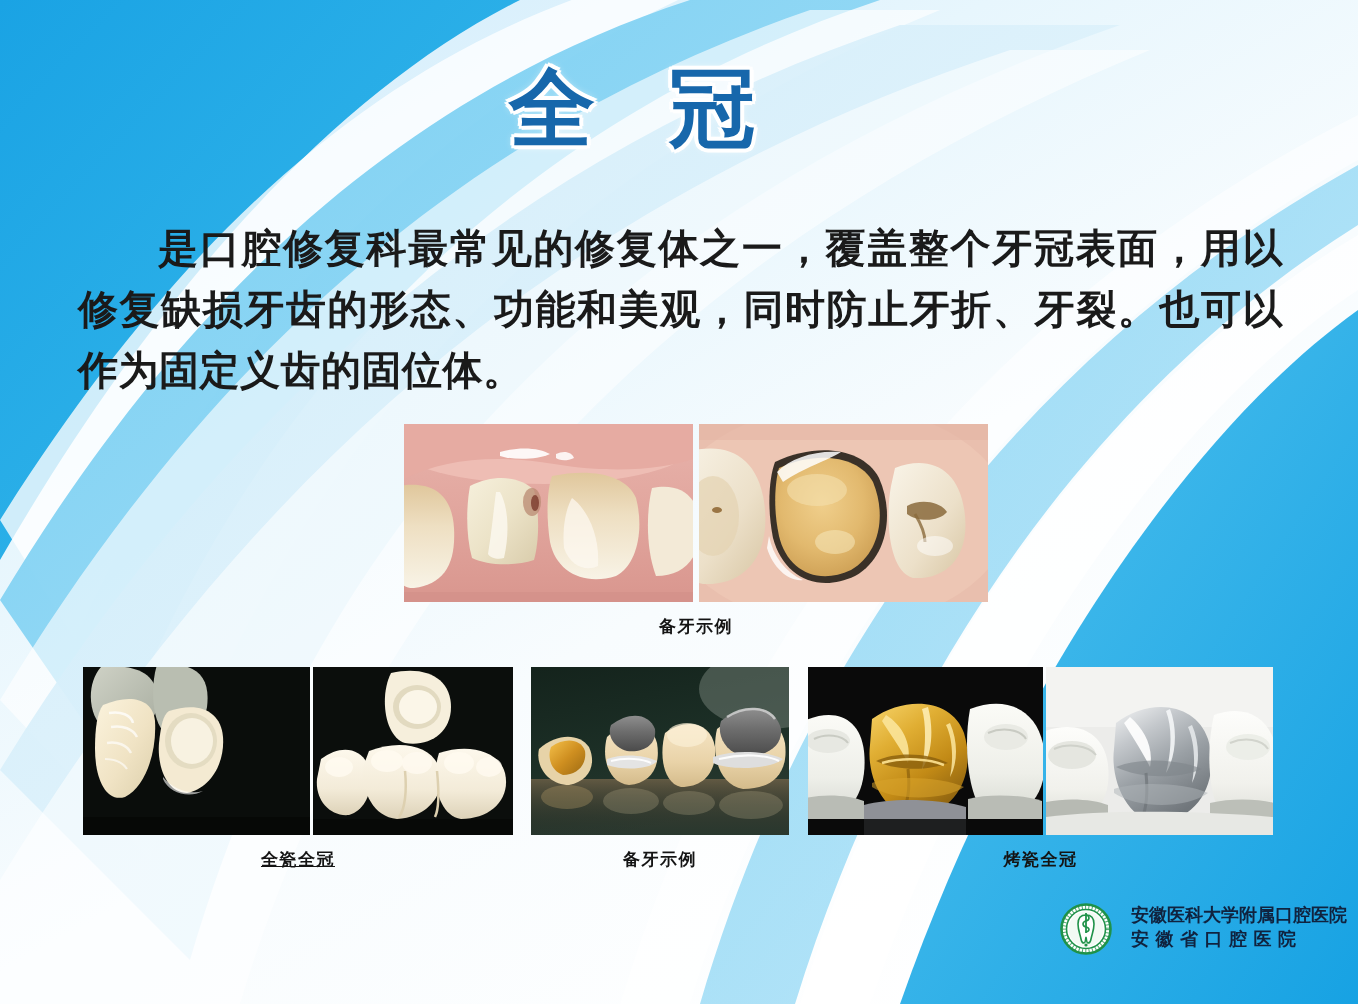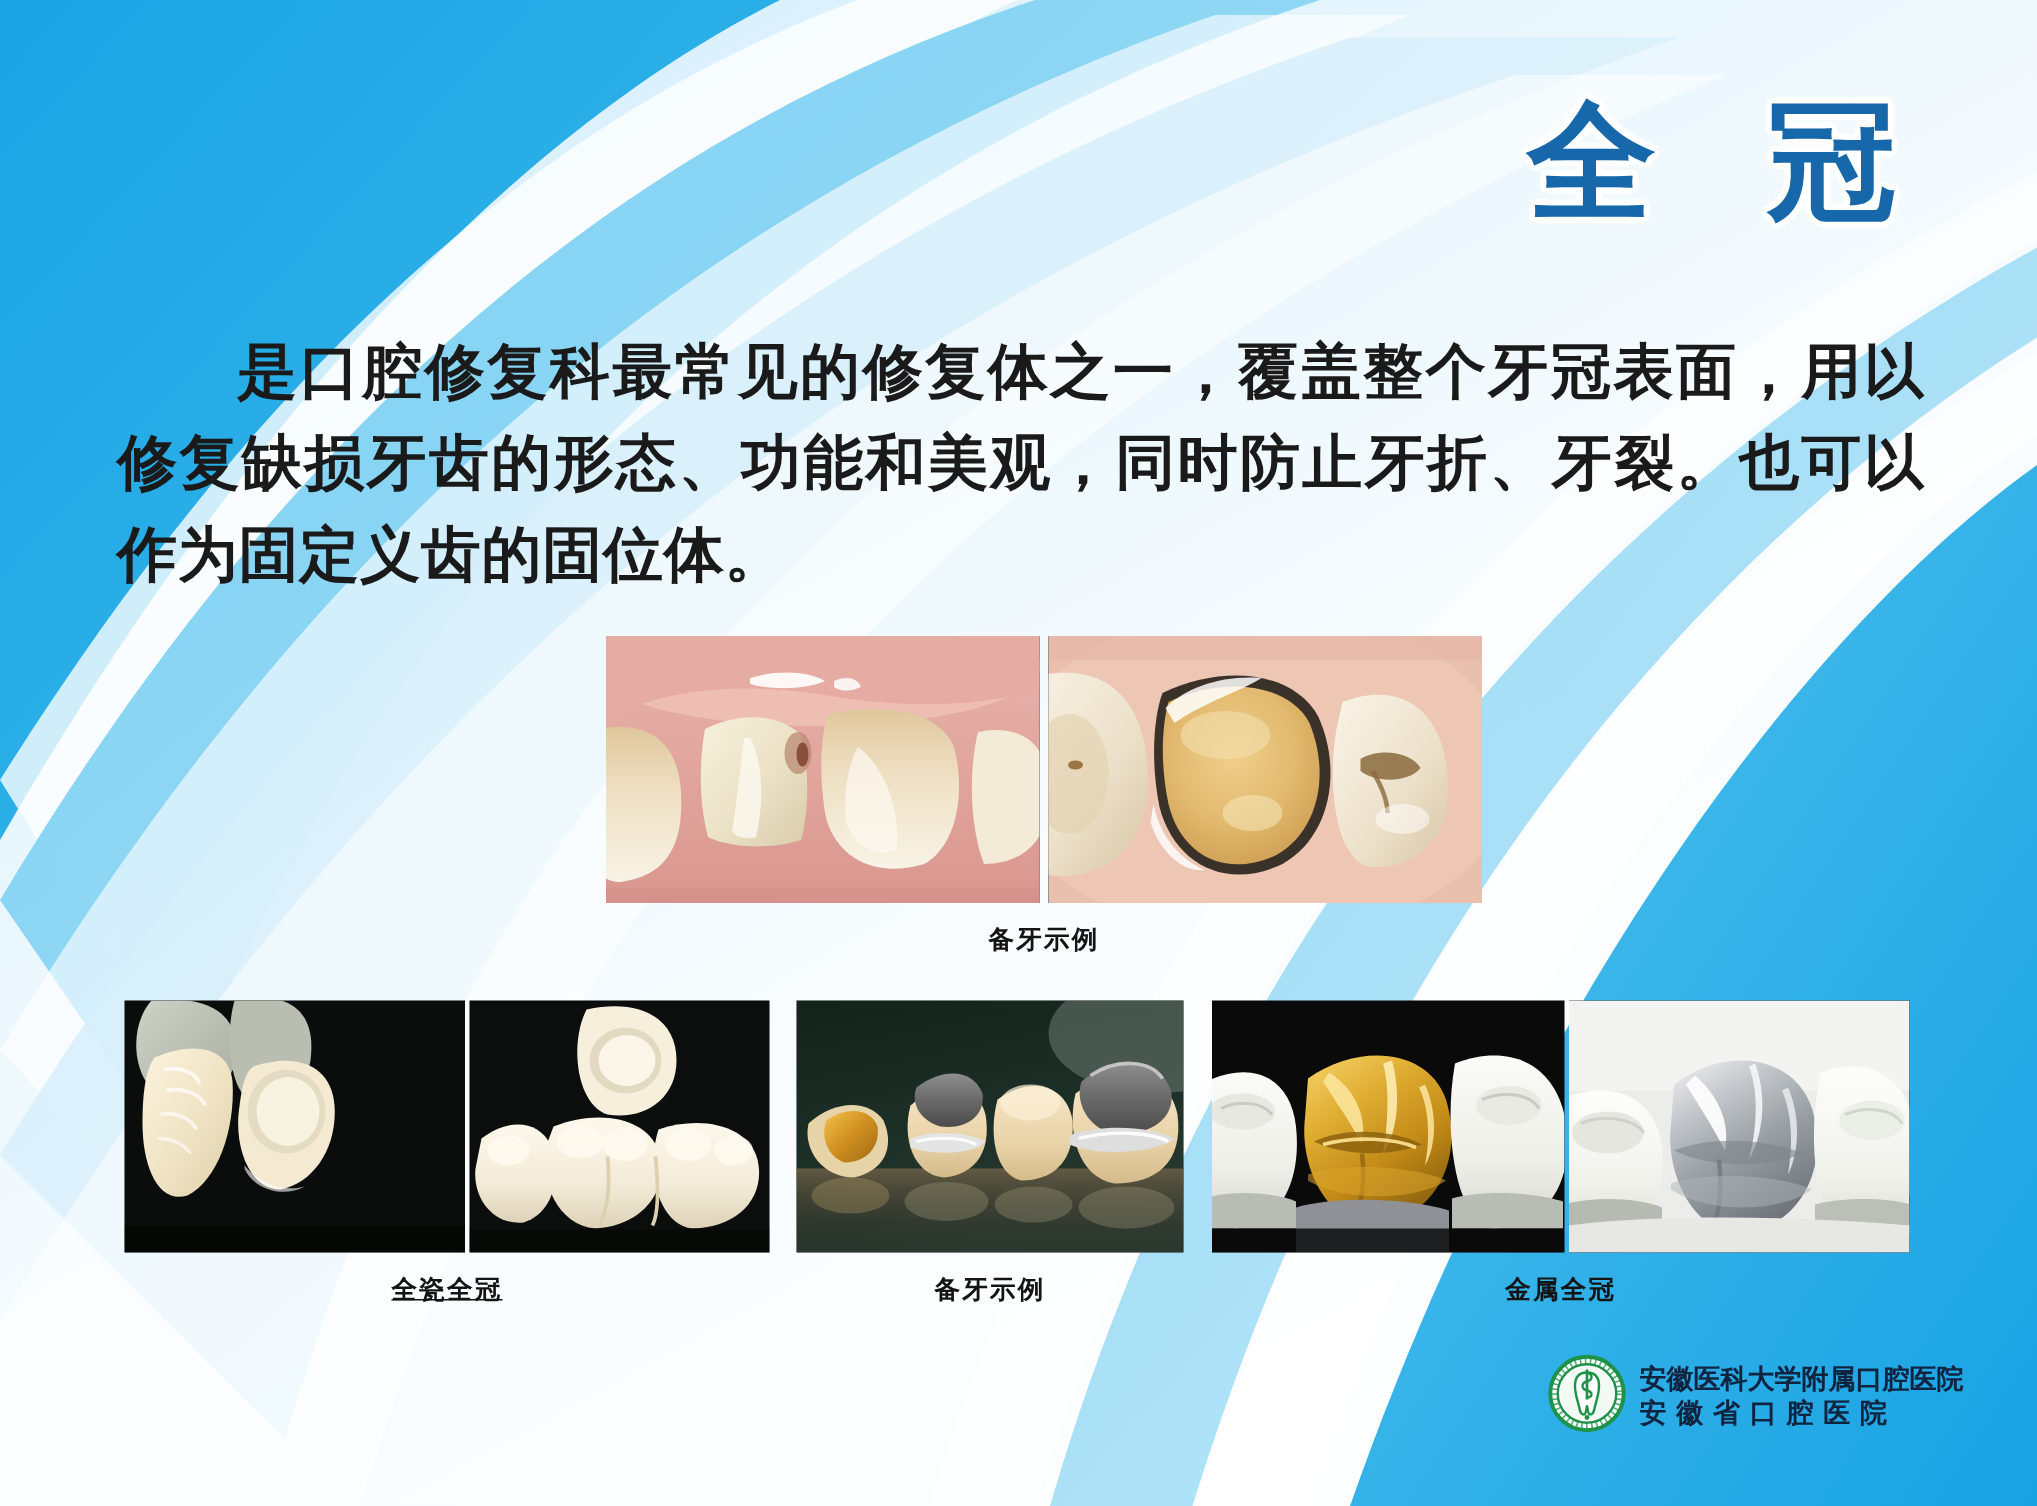--- a/index.html
+++ b/index.html
@@ -23,21 +23,21 @@
     width: 1358px;
     height: 1004px;
   }
 
   
   #title-block {
     position: absolute;
     left: 0;
     top: 62px;
     width: 1286px;
-    text-align: right;
+    text-align: center;
   }
   #title-text {
     display: inline-block;
     font-family: "DejaVu Sans", "Liberation Sans", sans-serif;
     font-size: 86px;
     font-weight: bold;
     letter-spacing: 22px;
     color: #1767ab;
     line-height: 1.08;
     text-shadow:
@@ -82,25 +82,25 @@
     font-weight: bold;
     color: #141414;
     letter-spacing: 1.5px;
     white-space: nowrap;
     text-align: center;
   }
 
   
   #logo {
     position: absolute;
-    left: 1032px;
+    left: 1060px;
     top: 903px;
     display: flex;
-    align-items: flex-end;
-    gap: 9px;
+    align-items: flex-start;
+    gap: 19px;
   }
   #logo-mark {
     width: 52px;
     height: 52px;
     flex: none;
   }
   #logo-lines {
     display: flex;
     flex-direction: column;
     justify-content: center;
@@ -449,21 +449,21 @@
       <path d="M168,48 C202,36 228,52 232,92 C236,132 216,156 186,156 C164,150 158,90 168,48 Z" fill="url(#whiteT2)"></path>
       <ellipse cx="202" cy="80" rx="22" ry="13" fill="#eceee8"></ellipse>
       <path d="M184,76 C198,70 216,72 222,82" stroke="#d2d4cd" stroke-width="2" fill="none"></path>
       <path d="M164,136 C188,130 220,132 234,138 L234,156 L164,156 Z" fill="#bcbfb8"></path>
 
       <rect x="0" y="150" width="227" height="18" fill="#e3e4e0"></rect>
       <path d="M0,150 C60,142 160,144 227,150 L227,168 L0,168 Z" fill="#e7e8e4"></path>
     </svg>
   </div>
 
-  <div class="caption" style="left:808px; top:848px; width:465px;">金属全冠</div>
+  <div class="caption" style="left:808px; top:848px; width:465px;">烤瓷全冠</div>
 
   <div id="logo">
     <svg id="logo-mark" viewBox="0 0 52 52">
       <circle cx="26" cy="26" r="25" fill="#ffffff"></circle>
       <circle cx="26" cy="26" r="24.5" fill="none" stroke="#1f9249" stroke-width="2.6"></circle>
       <circle cx="26" cy="26" r="19.5" fill="none" stroke="#1f9249" stroke-width="1.6"></circle>
       <circle cx="26" cy="26" r="17.5" fill="#f2faf4"></circle>
 
       <path d="M26,12 C31,12 34,15 34,21 C34,27 32,31 31,36 C30.5,39 29,40 28,40 C27,40 26.6,38 26.3,35.5 C26.1,34 25.9,34 25.7,35.5 C25.4,38 25,40 24,40 C23,40 21.5,39 21,36 C20,31 18,27 18,21 C18,15 21,12 26,12 Z" fill="#ffffff" stroke="#1f9249" stroke-width="1.6"></path>
 

